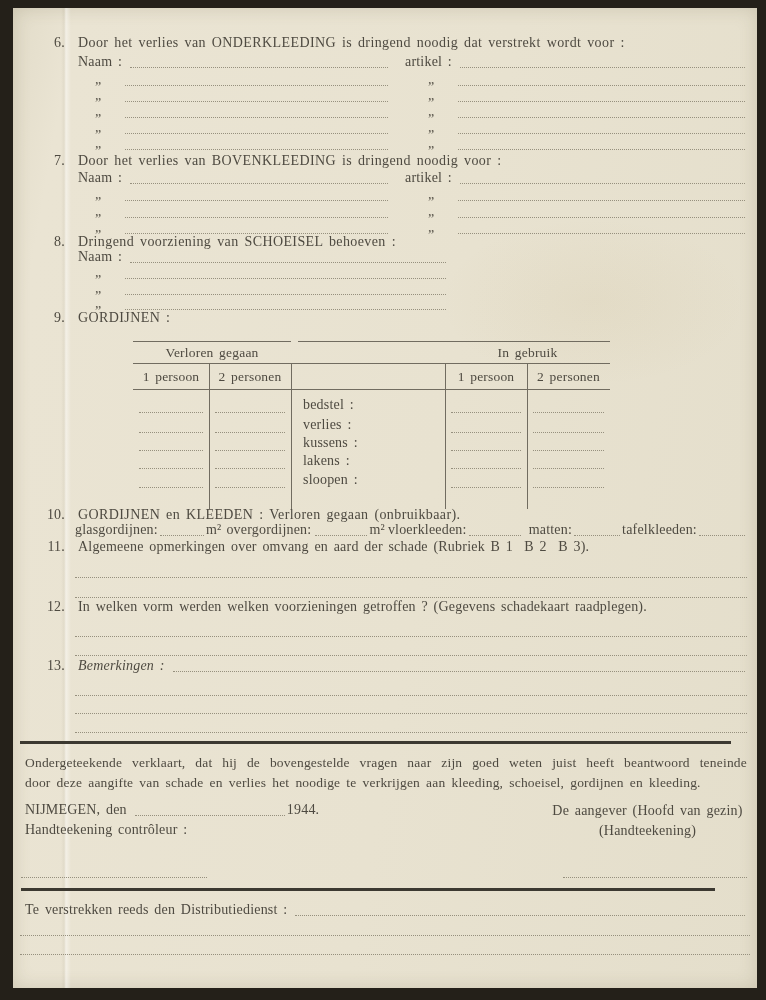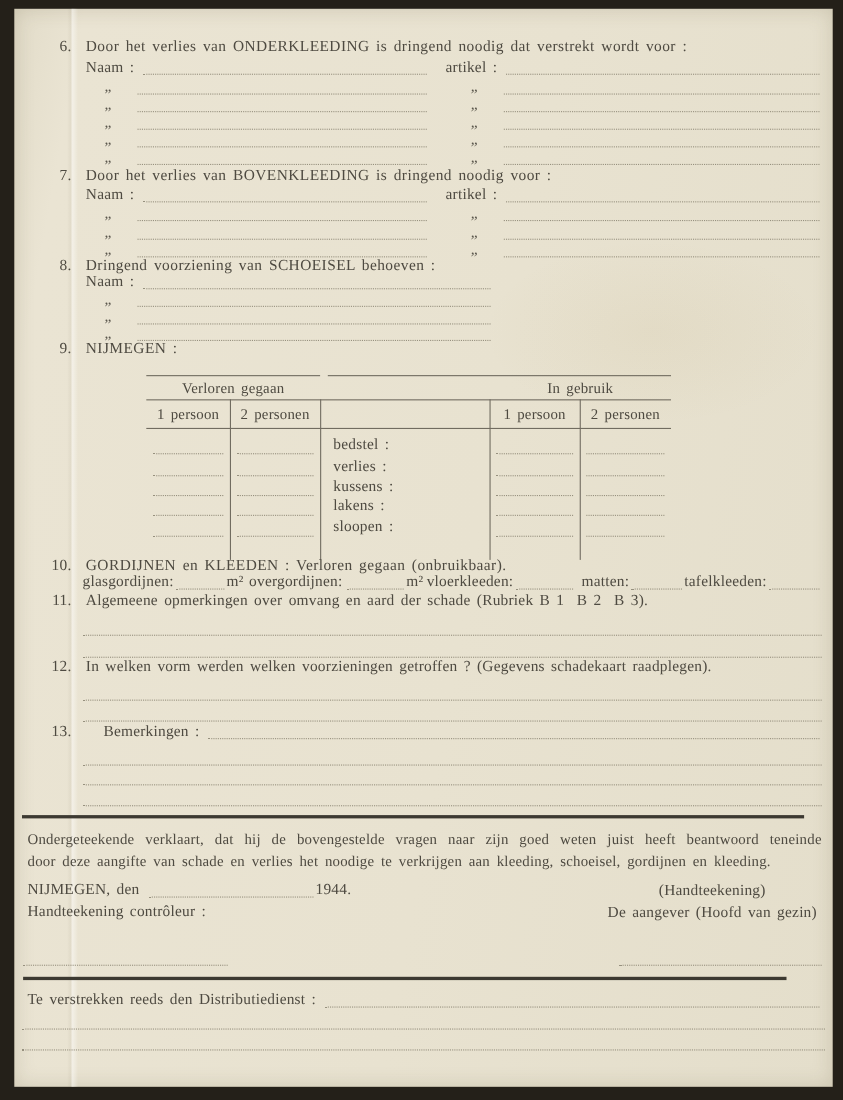--- a/index.html
+++ b/index.html
@@ -28,21 +28,21 @@
   .cellL .dots{margin-left:18px;}
   .cellR{left:392px;right:10px;}
   .cellR2{left:415px;right:10px;}
   .cellR2 .dots{margin-left:18px;}
   .w8n{width:370px;}
   .w8{width:353px;}
   .dq{flex:none;width:12px;text-align:left;color:#5a564c;}
   .dline{position:absolute;height:0;border-bottom:1.3px dotted var(--dot);}
   .thick{position:absolute;height:3px;background:var(--thick);}
   .caps{letter-spacing:.4px;margin-top:18px;}
-  .it{margin-left:16px;}
+  .it{font-style:italic;}
   
   .tbl{position:absolute;left:120px;top:333px;width:477px;height:172px;}
   .thr{position:absolute;height:1px;background:var(--tln);}
   .vln{position:absolute;width:1px;background:var(--tln);top:22px;height:146px;}
   .tc{position:absolute;text-align:center;font-size:13.5px;white-space:nowrap;}
   .trl{position:absolute;left:170px;font-size:14px;white-space:nowrap;}
   .tdot{position:absolute;height:0;border-bottom:1.3px dotted var(--dot);}
   
   .para{position:absolute;left:12px;right:10px;font-size:13.5px;line-height:19.5px;word-spacing:2.5px;}
   .jline{text-align:justify;text-align-last:justify;}
@@ -159,21 +159,21 @@
       <span class="dq">„</span>
       <span class="dots"></span>
     </div>
   <div class="r cellL w8" style="top:287px">
       <span class="dq">„</span>
       <span class="dots"></span>
     </div>
 
   <div class="r hd" style="top:301px">
     <span class="num">9.</span>
-    <span class="caps">NIJMEGEN :</span>
+    <span class="caps">GORDIJNEN :</span>
   </div>
 
   <div class="tbl">
     <div class="thr" style="top:0;left:0;width:158px"></div>
     <div class="thr" style="top:0;left:165px;width:312px"></div>
     <div class="tc" style="top:4px;left:0;width:158px">Verloren gegaan</div>
     <div class="tc" style="top:4px;left:312px;width:165px">In gebruik</div>
     <div class="thr" style="top:22px;left:0;width:477px"></div>
     <div class="vln" style="left:76px"></div>
     <div class="vln" style="left:158px"></div>
@@ -261,22 +261,22 @@
     <div class="jline">Ondergeteekende verklaart, dat hij de bovengestelde vragen naar zijn goed weten juist heeft beantwoord teneinde</div>
     <div>door deze aangifte van schade en verlies het noodige te verkrijgen aan kleeding, schoeisel, gordijnen en kleeding.</div>
   </div>
 
   <div class="r" style="top:793px;left:12px;width:380px">
     <span>NIJMEGEN, den</span>
     <span class="dots" style="flex:none;width:150px"></span>
     <span>1944.</span>
   </div>
   <div class="rightblk" style="top:793px">
+    <div>De aangever (Hoofd van gezin)</div>
     <div>(Handteekening)</div>
-    <div>De aangever (Hoofd van gezin)</div>
   </div>
   <div class="r" style="top:813px;left:12px;width:300px">
     <span>Handteekening contrôleur :</span>
   </div>
 
   <div class="dline" style="top:869px;left:8px;width:186px"></div>
   <div class="dline" style="top:869px;left:550px;width:184px"></div>
   <div class="thick" style="top:880px;left:8px;width:694px"></div>
 
   <div class="r" style="top:893px;left:12px;right:10px">

